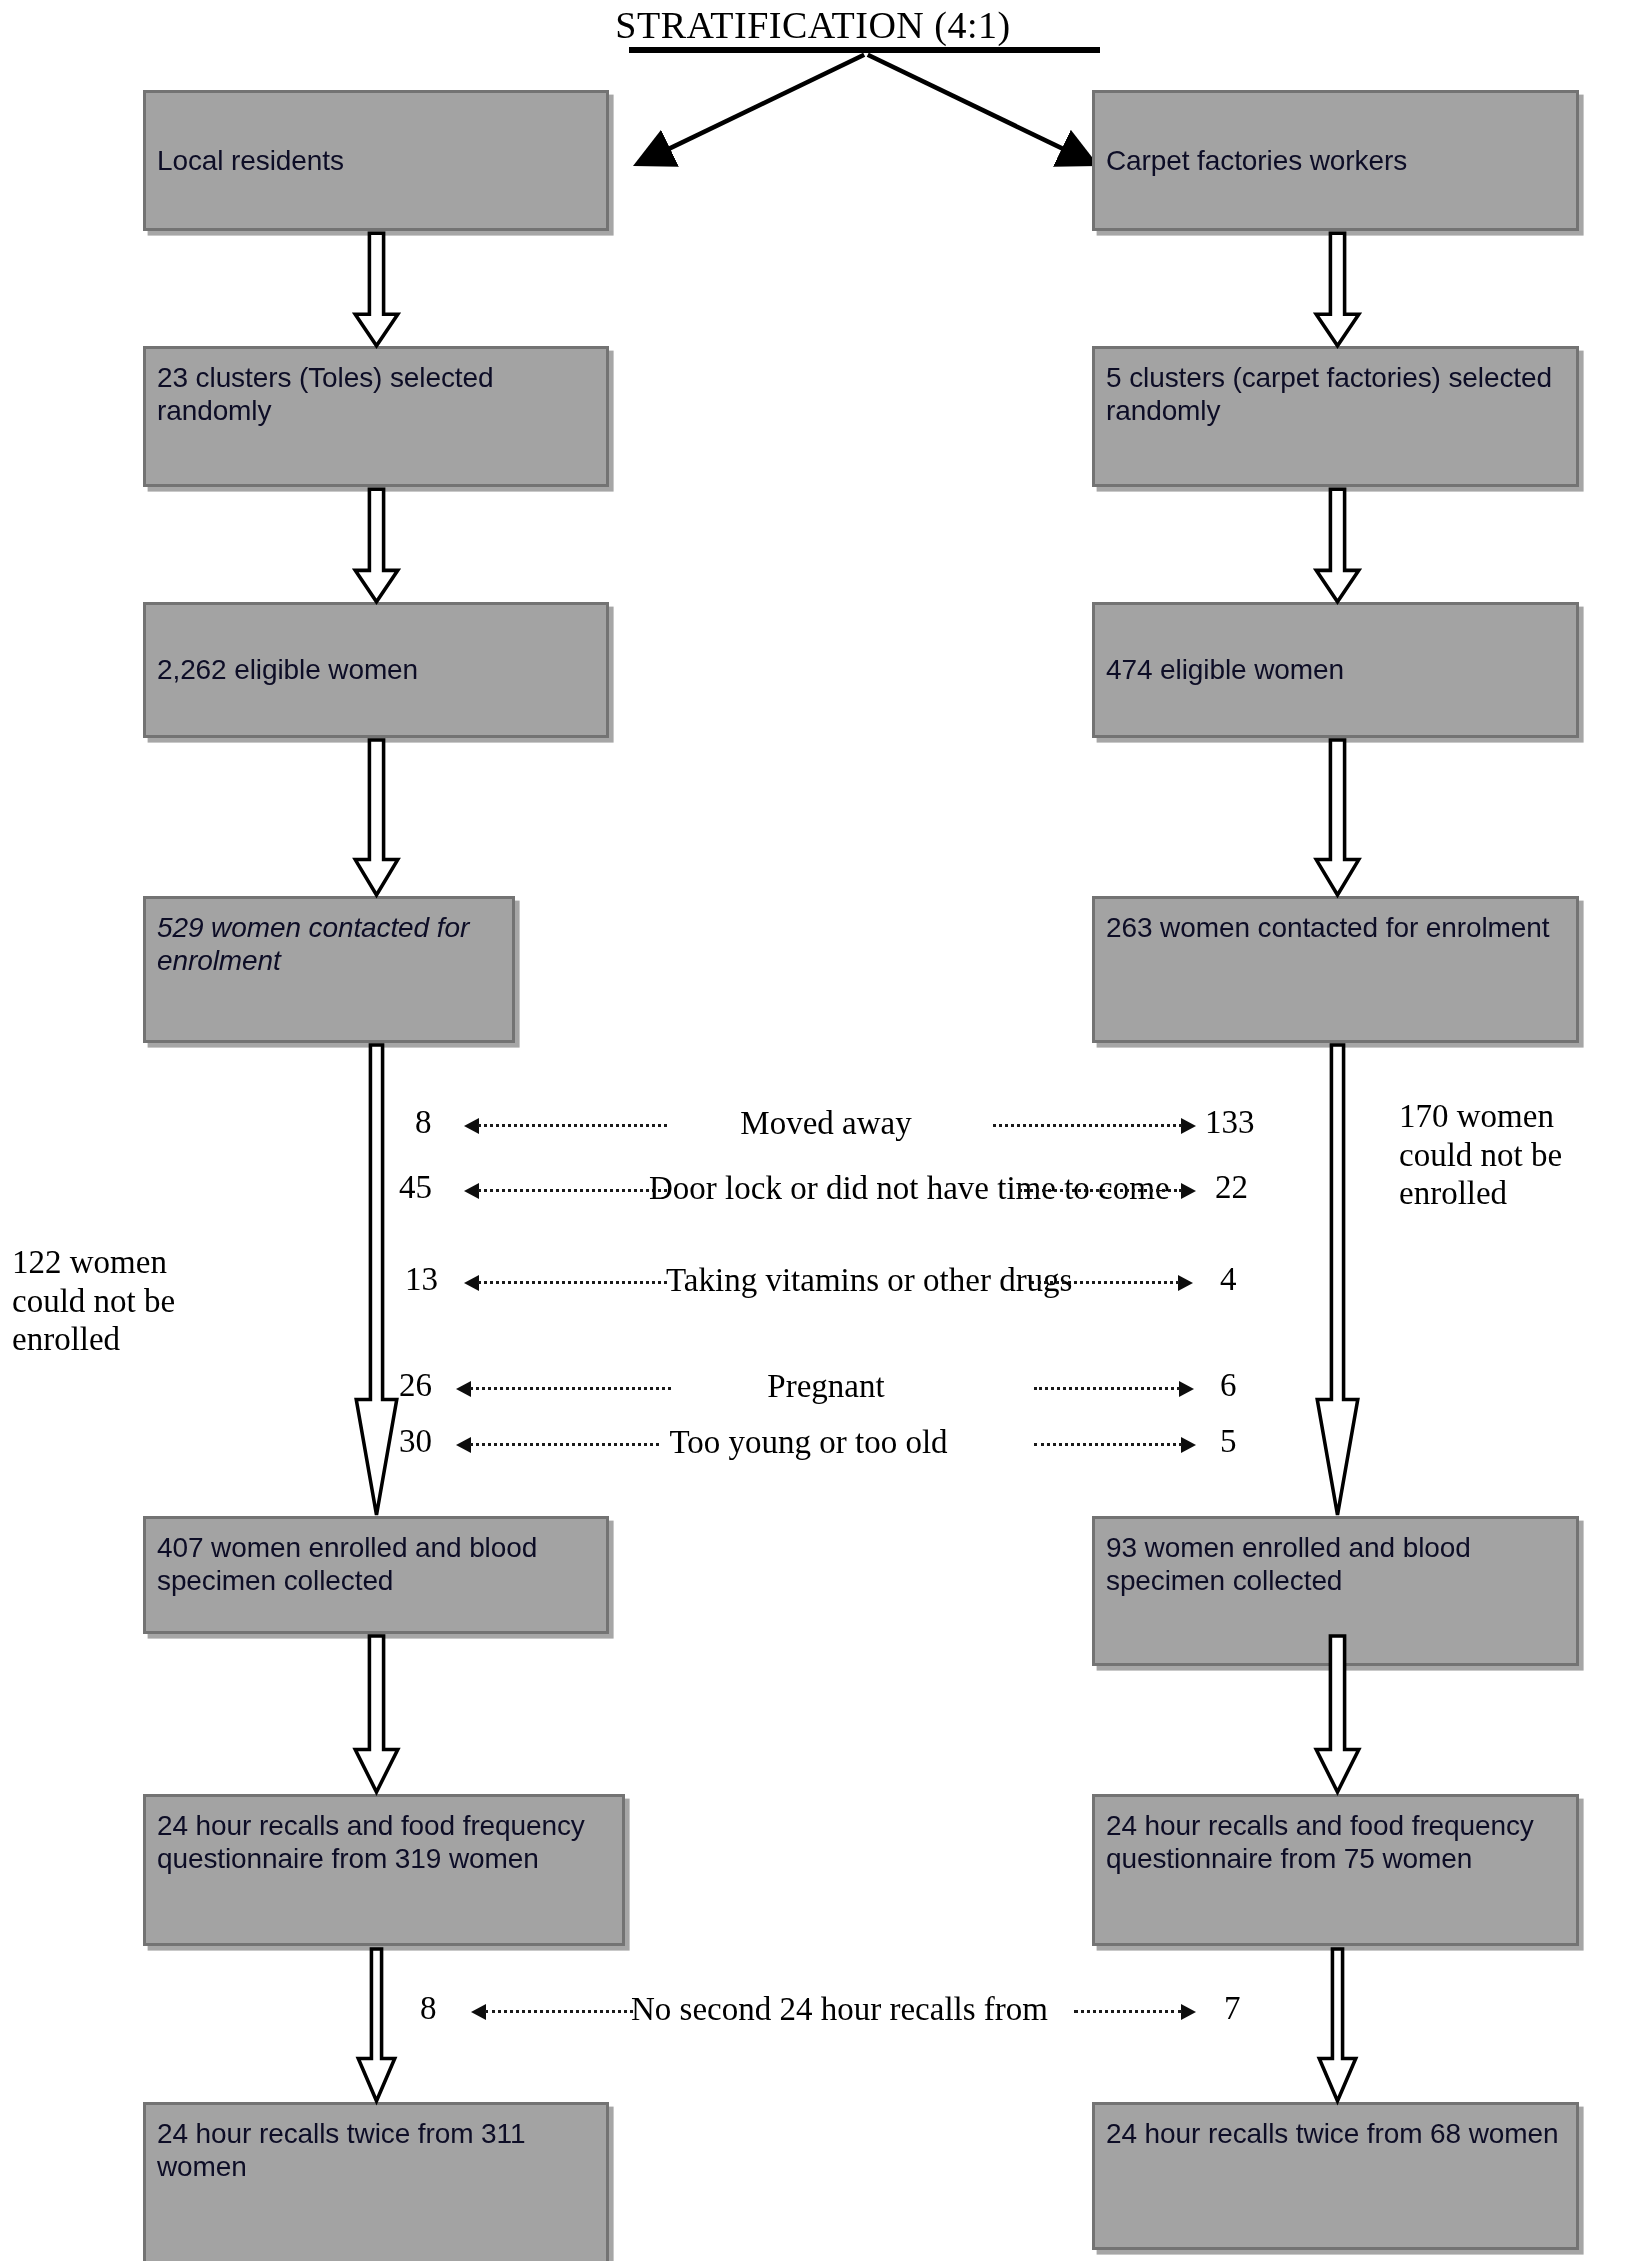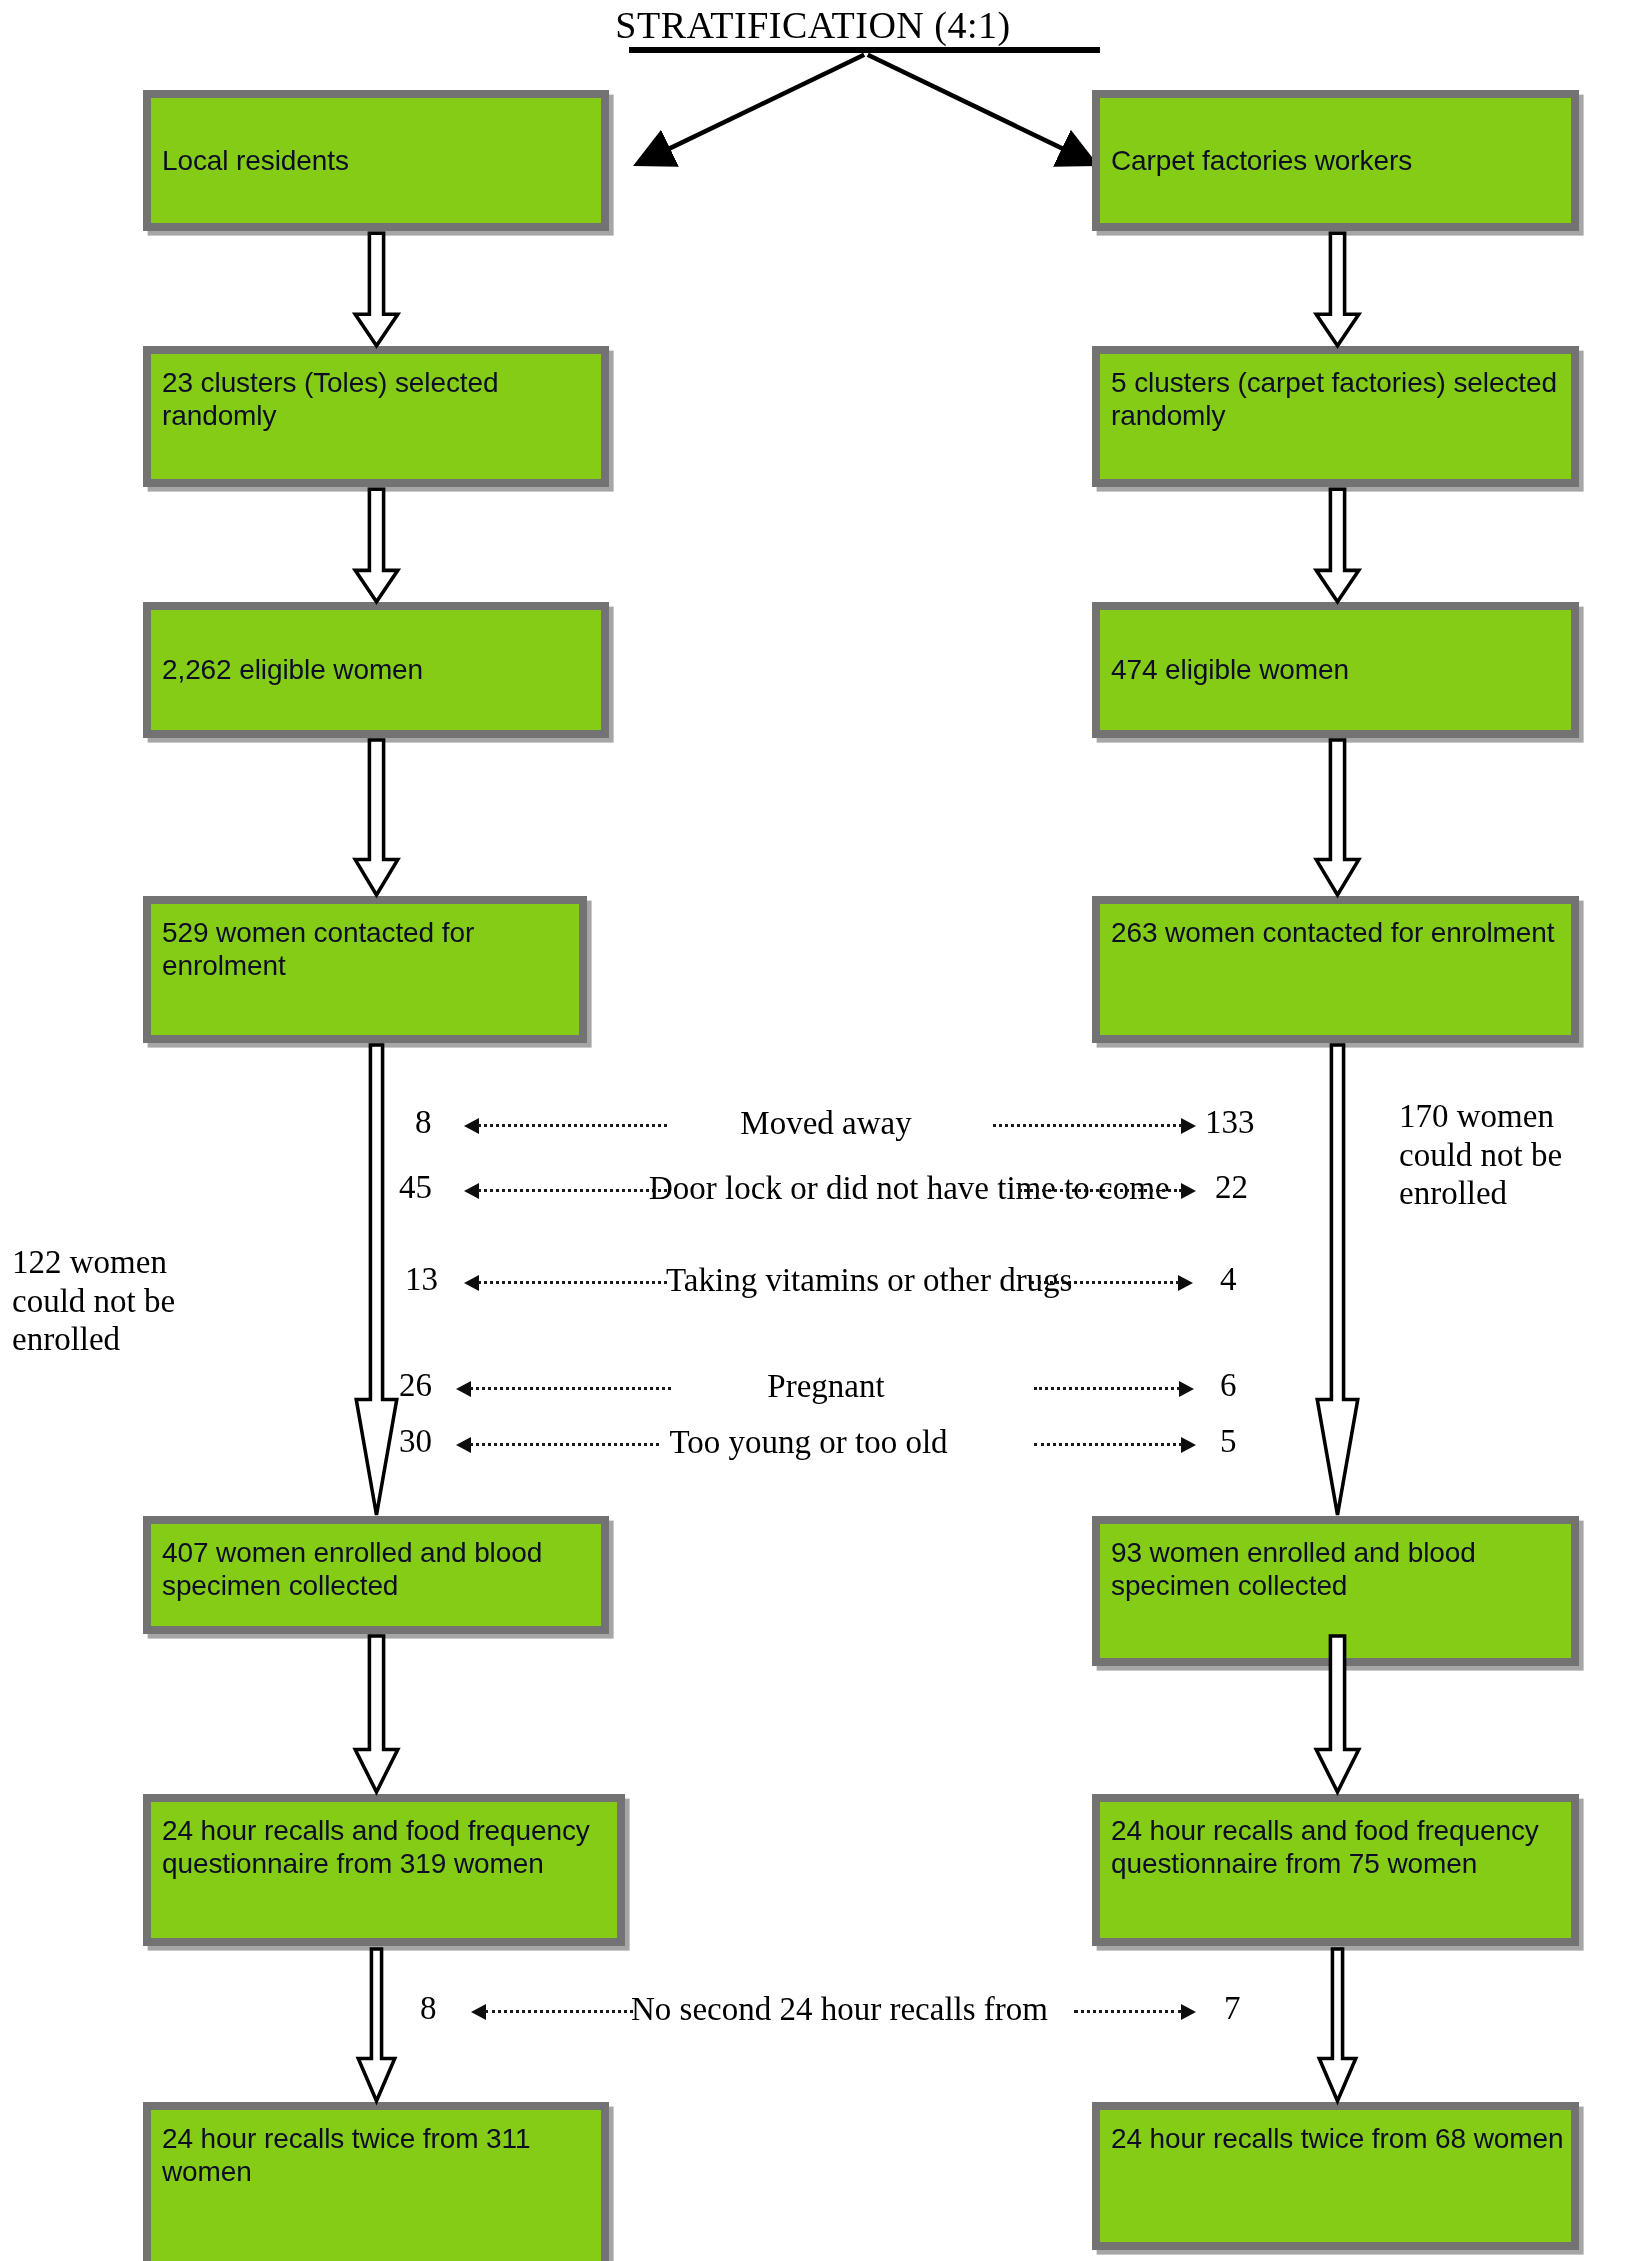--- a/index.html
+++ b/index.html
@@ -14,22 +14,22 @@
     font-size:38px; letter-spacing:0.5px; white-space:nowrap;
   }
   .title-rule{
     position:absolute; left:629px; top:47px; width:471px; height:5.6px;
     background:#000;
   }
 
   
   .box{
     position:absolute;
-    background:#84cc16;
-    border:8px solid #737373;
+    background:#a3a3a3;
+    border:3px solid #737373;
     box-shadow:4.6px 4.6px 0 0 #a6a6a6;
     box-sizing:border-box;
   }
   .box .txt{
     position:absolute; left:11px; right:7px; top:50%;
     transform:translateY(-50%);
     font-family:"Liberation Sans", sans-serif;
     font-size:28px; line-height:1.17; letter-spacing:-0.1px;
     color:#0d0d26;
   }
@@ -96,21 +96,21 @@
 </div>
 
 <div class="box toptext" style="left:143px;top:346px;width:466px;height:141px;">
   <div class="txt">23 clusters (Toles) selected randomly</div>
 </div>
 
 <div class="box" style="left:143px;top:602px;width:466px;height:136px;">
   <div class="txt">2,262 eligible women</div>
 </div>
 
-<div class="box toptext" style="left:143px;top:896px;width:444px;height:147px;">
+<div class="box toptext" style="left:143px;top:896px;width:372px;height:147px;font-style:italic;">
   <div class="txt">529 women contacted for enrolment</div>
 </div>
 
 <div class="box toptext" style="left:143px;top:1516px;width:466px;height:118px;padding-left:38px;">
   <div class="txt">407 women enrolled and blood specimen collected</div>
 </div>
 
 <div class="box toptext" style="left:143px;top:1794px;width:482px;height:152px;">
   <div class="txt">24 hour recalls and food frequency questionnaire from 319 women</div>
 </div>

